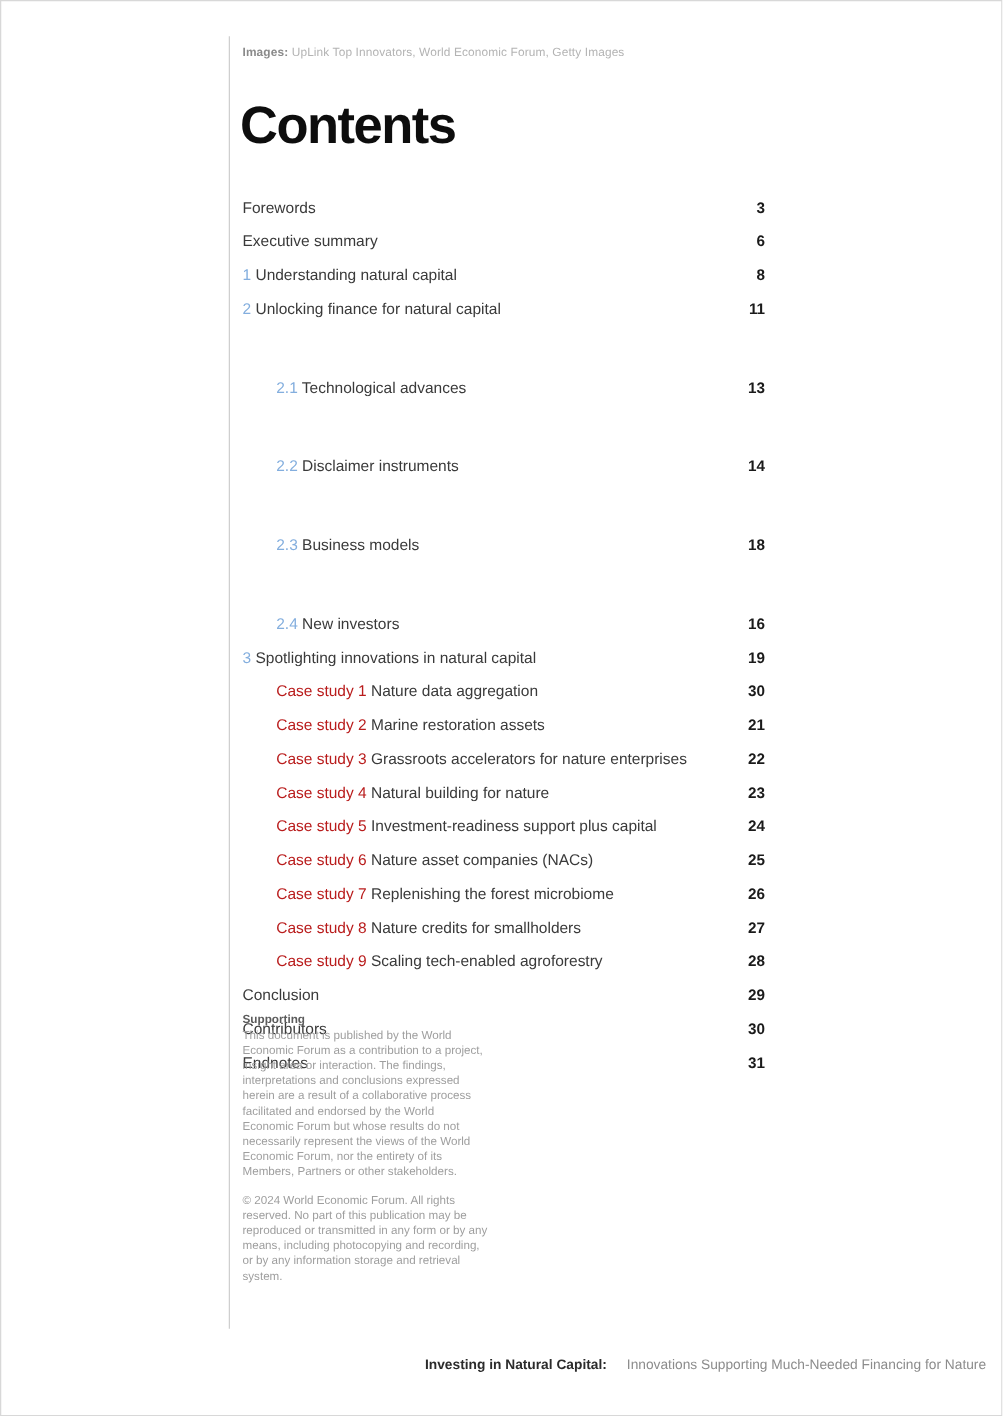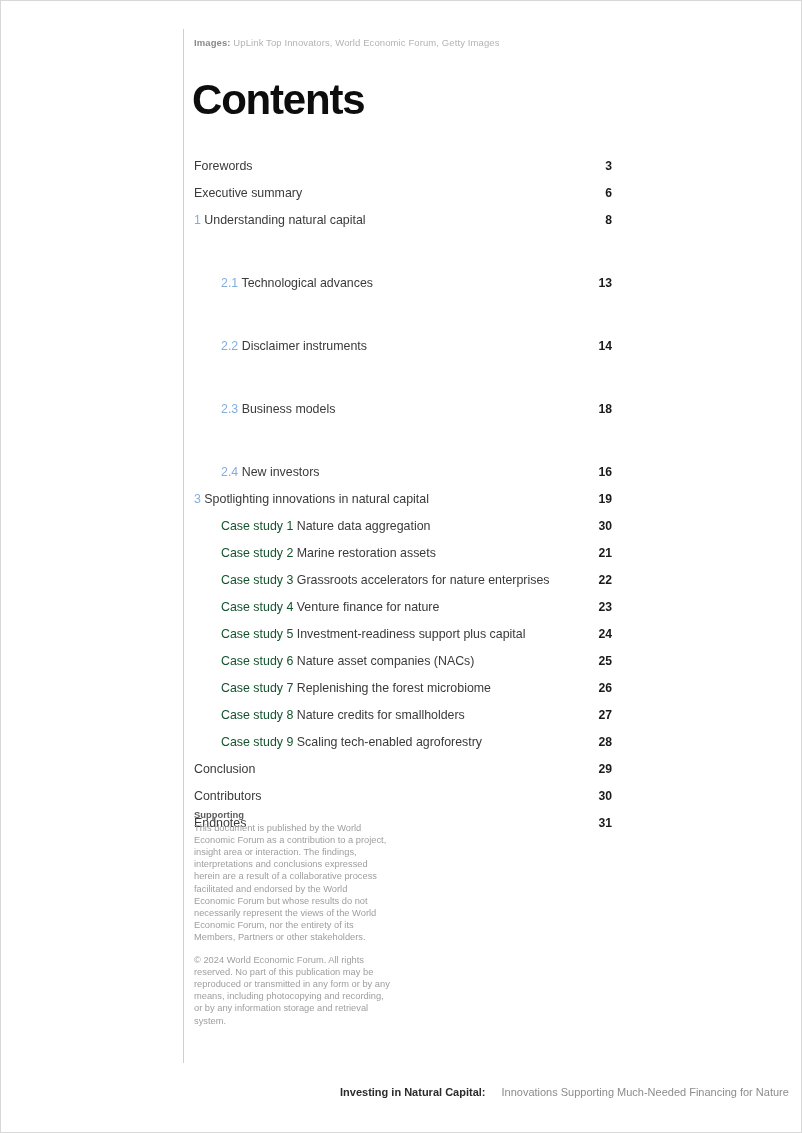--- a/index.html
+++ b/index.html
@@ -83,21 +83,21 @@
     font-size: 12.2px;
     color: #1a1a1a;
     text-align: right;
     min-width: 24px;
   }
   .num {
     color: #83aede;
   }
   .lvl-2 { padding-left: 27px; margin-top: 36px; }
   .lvl-cs { padding-left: 27px; }
-  .lvl-cs .num { color: #14532d; }
+  .lvl-cs .num { color: #b91c1c; }
 
   
   .disclaimer {
     position: absolute;
     left: 193px;
     top: 808px;
     width: 196px;
     font-size: 9.3px;
     line-height: 12.1px;
     color: #9e9e9e;
@@ -162,20 +162,24 @@
         <span class="page-no">3</span>
       </div>
       <div class="toc-row">
         <span class="label"><span class="txt">Executive summary</span></span>
         <span class="page-no">6</span>
       </div>
       <div class="toc-row">
         <span class="label"><span class="num">1</span> <span class="txt">Understanding natural capital</span></span>
         <span class="page-no">8</span>
       </div>
+      <div class="toc-row">
+        <span class="label"><span class="num">2</span> <span class="txt">Unlocking finance for natural capital</span></span>
+        <span class="page-no">11</span>
+      </div>
       <div class="toc-row lvl-2">
         <span class="label"><span class="num">2.1</span> <span class="txt">Technological advances</span></span>
         <span class="page-no">13</span>
       </div>
       <div class="toc-row lvl-2">
         <span class="label"><span class="num">2.2</span> <span class="txt">Disclaimer instruments</span></span>
         <span class="page-no">14</span>
       </div>
       <div class="toc-row lvl-2">
         <span class="label"><span class="num">2.3</span> <span class="txt">Business models</span></span>
@@ -195,21 +199,21 @@
       </div>
       <div class="toc-row lvl-cs">
         <span class="label"><span class="num">Case study 2</span> <span class="txt">Marine restoration assets</span></span>
         <span class="page-no">21</span>
       </div>
       <div class="toc-row lvl-cs">
         <span class="label"><span class="num">Case study 3</span> <span class="txt">Grassroots accelerators for nature enterprises</span></span>
         <span class="page-no">22</span>
       </div>
       <div class="toc-row lvl-cs">
-        <span class="label"><span class="num">Case study 4</span> <span class="txt">Venture finance for nature</span></span>
+        <span class="label"><span class="num">Case study 4</span> <span class="txt">Natural building for nature</span></span>
         <span class="page-no">23</span>
       </div>
       <div class="toc-row lvl-cs">
         <span class="label"><span class="num">Case study 5</span> <span class="txt">Investment-readiness support plus capital</span></span>
         <span class="page-no">24</span>
       </div>
       <div class="toc-row lvl-cs">
         <span class="label"><span class="num">Case study 6</span> <span class="txt">Nature asset companies (NACs)</span></span>
         <span class="page-no">25</span>
       </div>

